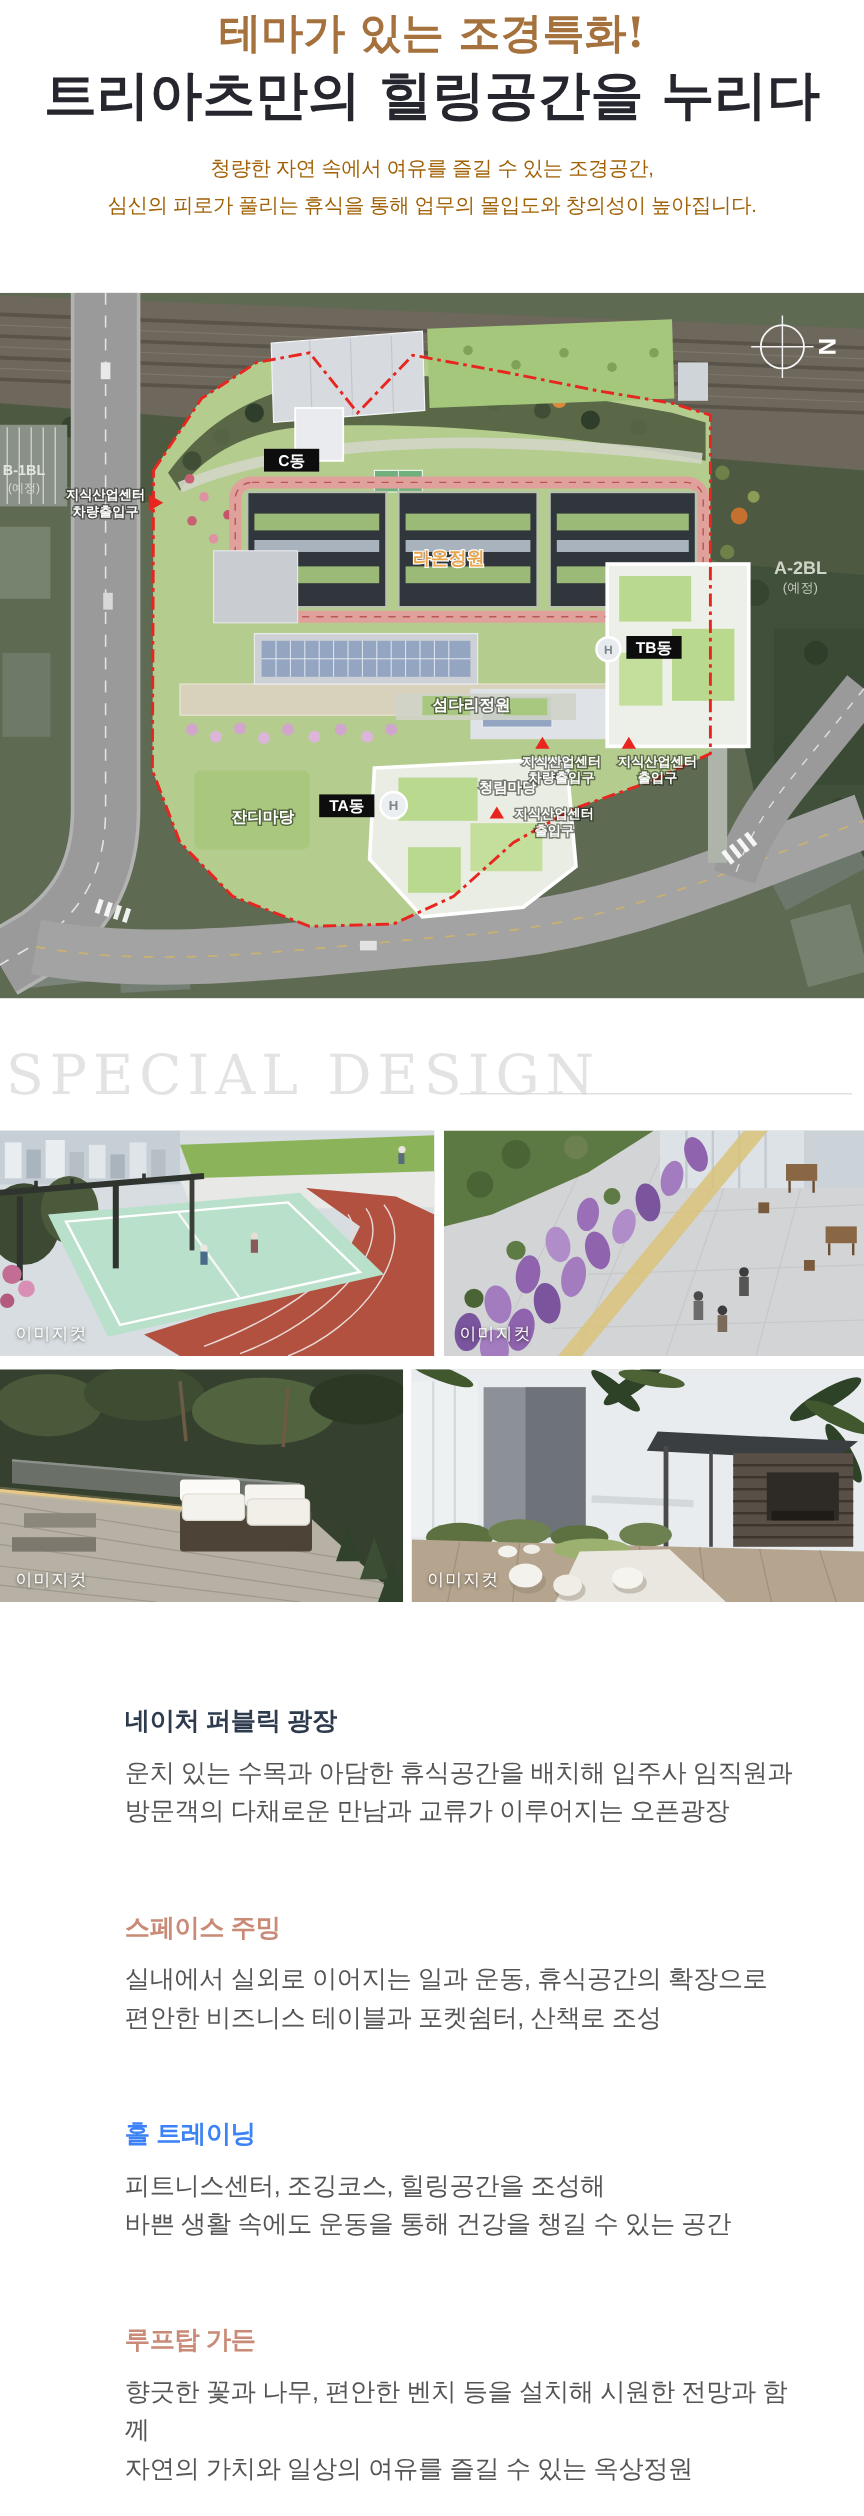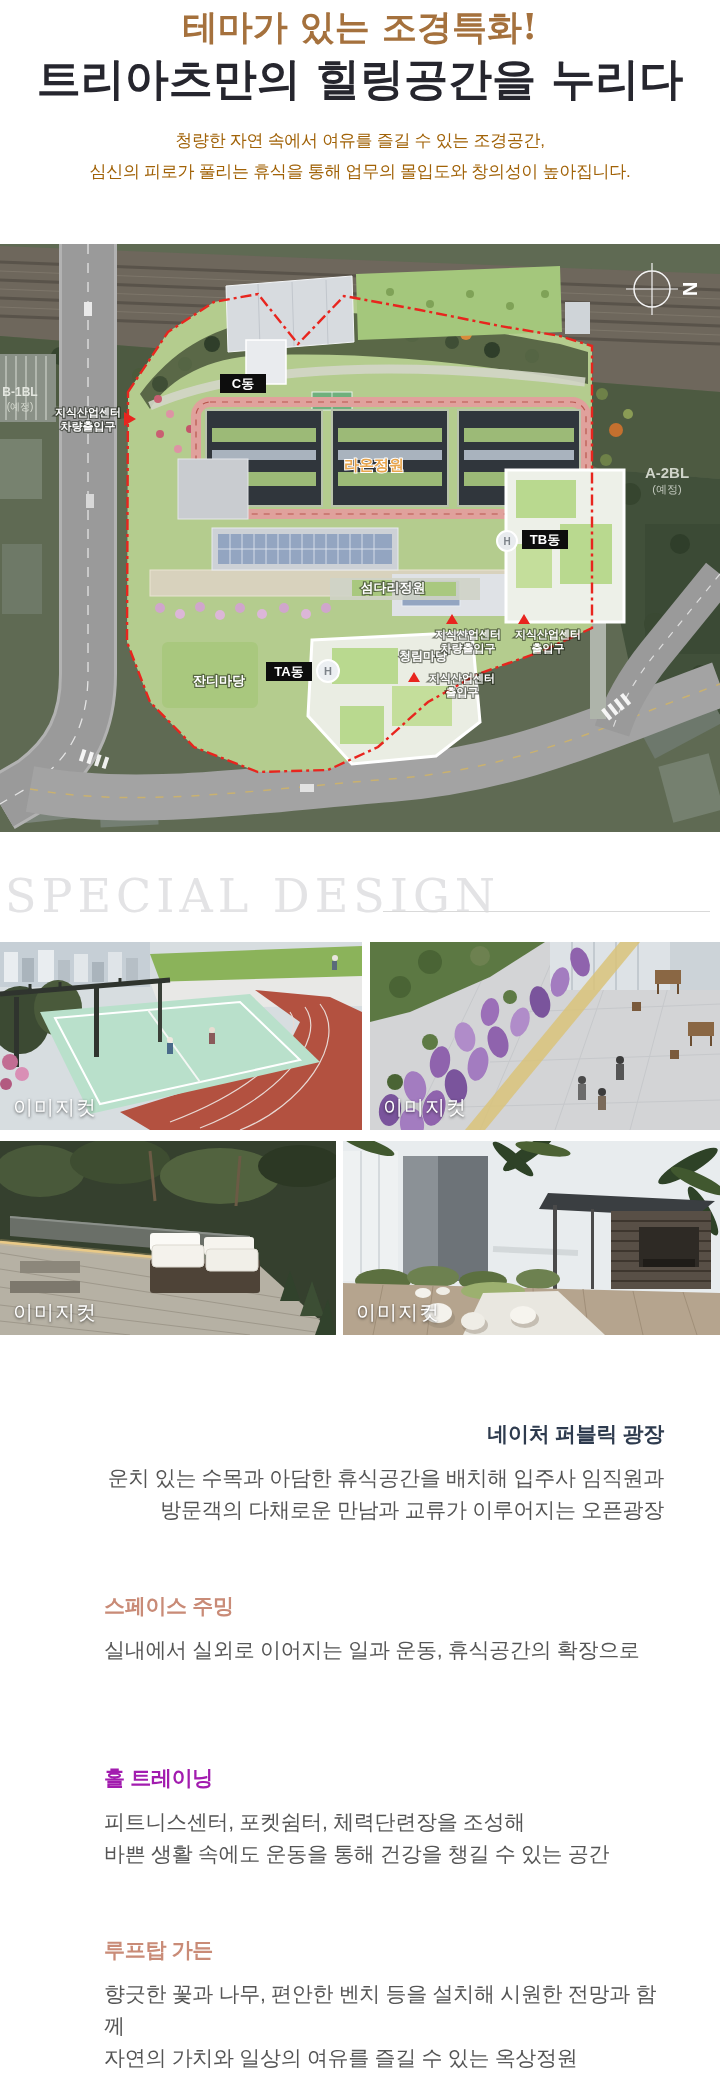--- a/index.html
+++ b/index.html
@@ -25,27 +25,27 @@
     font-family:"DejaVu Serif",serif;font-weight:400;font-size:46px;letter-spacing:5px;
     color:#e3e3e5;white-space:nowrap;}
   .special-line{position:absolute;top:911px;left:383px;width:327px;height:1px;background:#d9d9d9;}
   
   .photo{position:absolute;overflow:hidden;background:#dde2dd;}
   .photo svg{display:block;width:100%;height:100%;}
   .p1{top:942px;left:0;width:362px;height:188px;}
   .p2{top:942px;left:370px;width:350px;height:188px;}
   .p3{top:1141px;left:0;width:336px;height:194px;}
   .p4{top:1141px;left:343px;width:377px;height:194px;}
-  .cap{position:absolute;left:13px;bottom:9px;color:#fff;font-size:20px;letter-spacing:1px;
+  .cap{position:absolute;left:13px;bottom:9px;color:#fff;font-size:14px;letter-spacing:1px;
        text-shadow:0 1px 3px rgba(0,0,0,.65);text-align:right;}
   
   .feat{position:absolute;left:104px;width:560px;}
   .feat h3{margin:0;font-size:21px;font-weight:bold;color:#2e3b4e;letter-spacing:-0.3px;}
   .feat p{margin:14px 0 0 0;font-size:21px;line-height:32px;color:#555;letter-spacing:-0.3px;}
-  .s1{top:1420px;text-align:right;} .s2{top:1592px;} .s3{top:1764px;} .s4{top:1936px;}
+  .s1{top:1420px;} .s2{top:1592px;} .s3{top:1764px;} .s4{top:1936px;}
 </style>
 </head>
 <body>
 
 <div class="page">
 
   <h2 class="hd-accent">테마가 있는 조경특화!</h2>
   <h1 class="hd-main">트리아츠만의 힐링공간을 누리다</h1>
   <p class="hd-sub sub1">청량한 자연 속에서 여유를 즐길 수 있는 조경공간,</p>
   <p class="hd-sub sub2">심신의 피로가 풀리는 휴식을 통해 업무의 몰입도와 창의성이 높아집니다.</p>
@@ -501,26 +501,26 @@
 
   <section class="feat s1">
     <h3 style="color: rgb(46, 59, 78);">네이처 퍼블릭 광장</h3>
     <p><span>운치 있는 수목과 아담한 휴식공간을 배치해 입주사 임직원과</span><br>
        <span>방문객의 다채로운 만남과 교류가 이루어지는 오픈광장</span></p>
   </section>
 
   <section class="feat s2">
     <h3 style="color: rgb(201, 139, 119);">스페이스 주밍</h3>
     <p><span>실내에서 실외로 이어지는 일과 운동, 휴식공간의 확장으로</span><br>
-       </p>
+       <span>편안한 비즈니스 테이블과 포켓쉼터, 산책로 조성</span></p>
   </section>
 
   <section class="feat s3">
-    <h3 style="color: #a21caf;">홀 트레이닝</h3>
-    <p><span>피트니스센터, 포켓쉼터, 체력단련장을 조성해</span><br>
+    <h3 style="color: #3b82f6;">홀 트레이닝</h3>
+    <p><span>피트니스센터, 조깅코스, 힐링공간을 조성해</span><br>
        <span>바쁜 생활 속에도 운동을 통해 건강을 챙길 수 있는 공간</span></p>
   </section>
 
   <section class="feat s4">
     <h3 style="color: rgb(201, 139, 119);">루프탑 가든</h3>
     <p><span>향긋한 꽃과 나무, 편안한 벤치 등을 설치해 시원한 전망과 함께</span><br>
        <span>자연의 가치와 일상의 여유를 즐길 수 있는 옥상정원</span></p>
   </section>
 
 </div>

